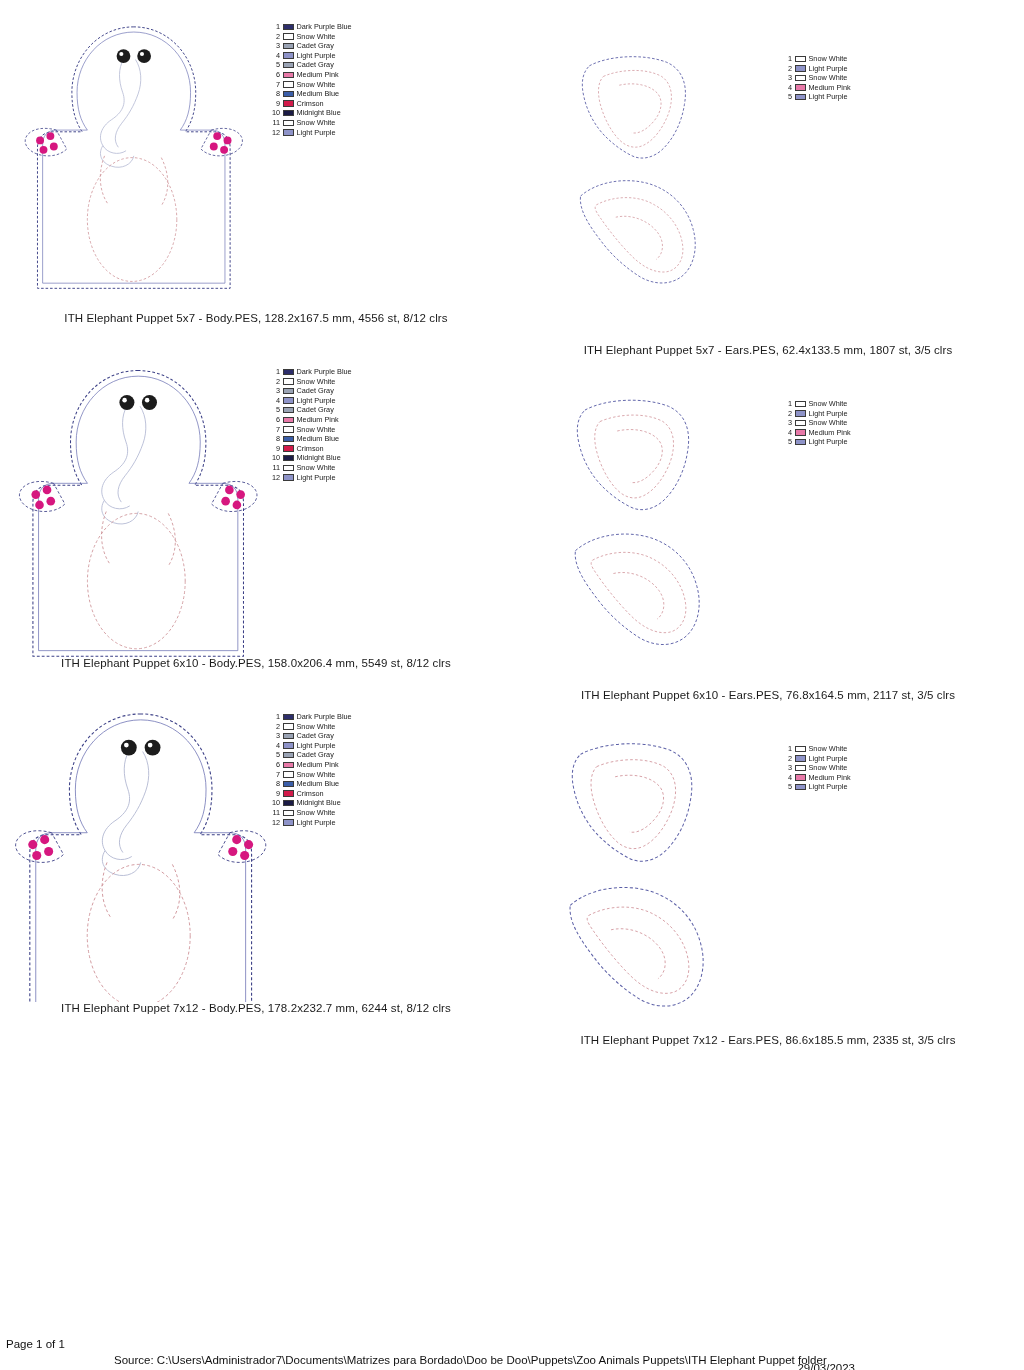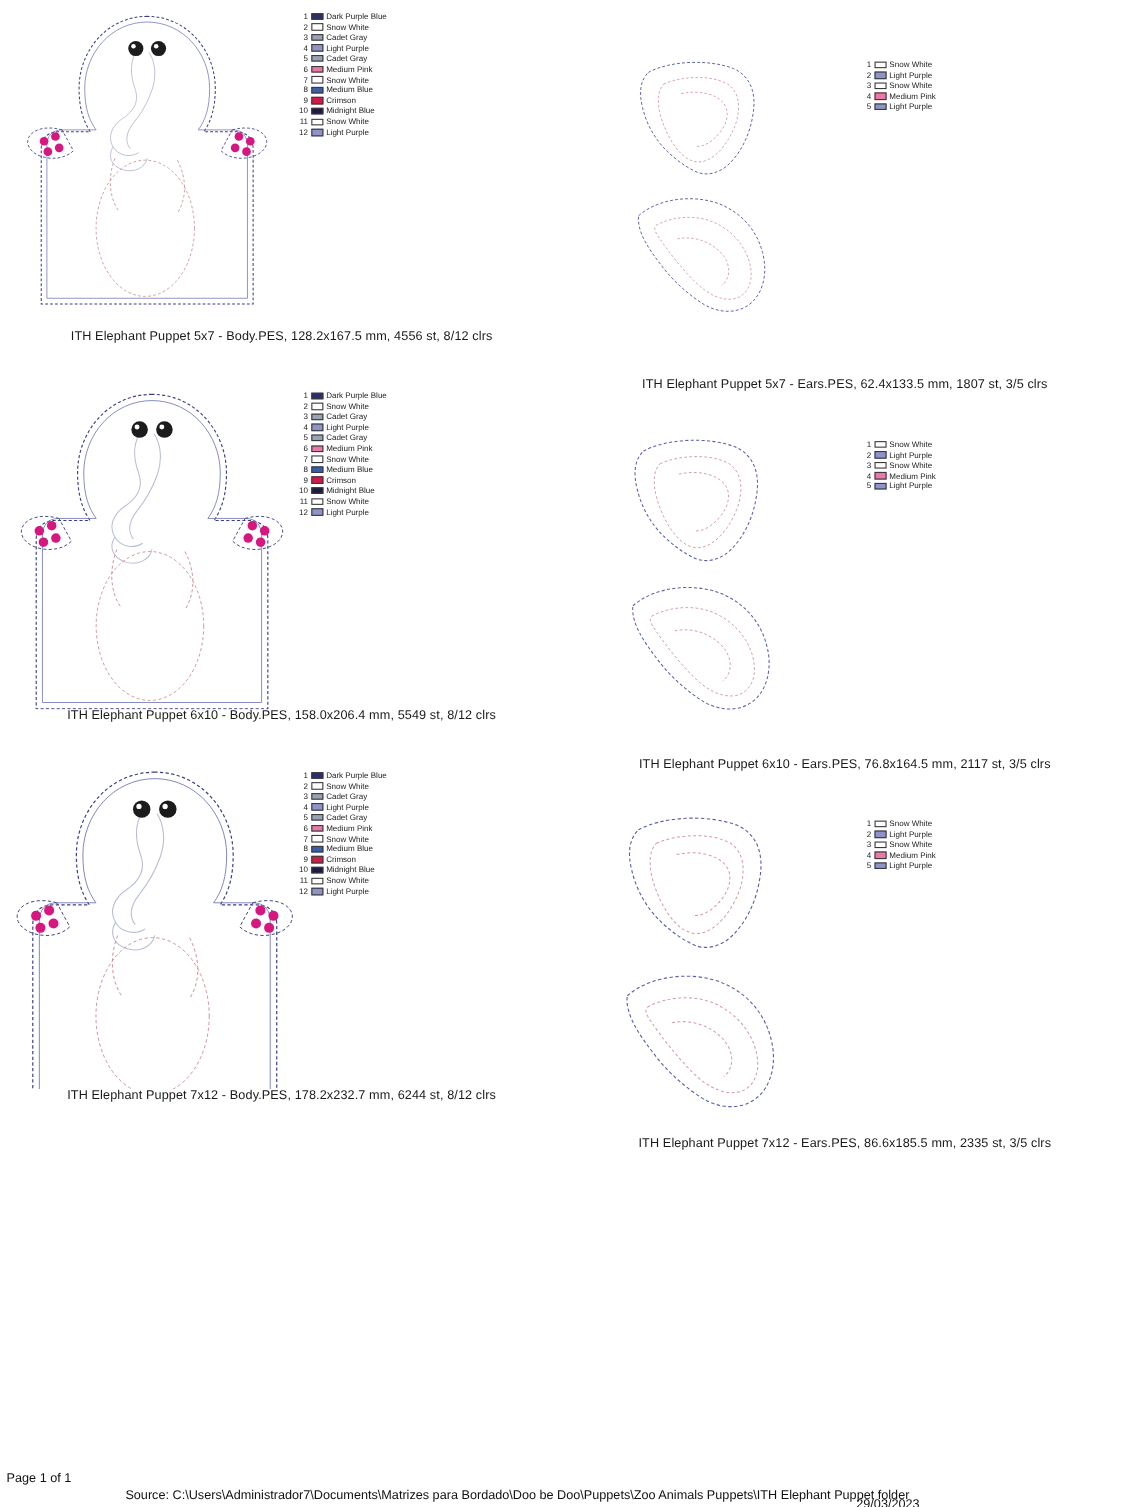--- a/index.html
+++ b/index.html
@@ -32,21 +32,21 @@
     position: relative;
     width: 1024px;
     height: 345px;
   }
   .cell {
     position: absolute;
     top: 0;
     width: 512px;
     height: 345px;
   }
-  .cell.left  { left: 0; }
+  .cell.left  { left: 0; margin-top: 12px; }
   .cell.right { left: 512px; margin-top: 44px; }
 
   .art {
     position: absolute;
     left: 0;
     top: 0;
     width: 512px;
     height: 300px;
   }
   .art svg { display: block; }
@@ -103,20 +103,21 @@
 
   
   .footer {
     position: absolute;
     left: 0;
     bottom: 16px;
     width: 880px;
     height: 16px;
     font-size: 11.5px;
     color: #111;
+    padding-left: 19px;
   }
   .footer .f-page {
     position: absolute;
     left: 6px;
     top: 0;
   }
   .footer .f-source {
     position: absolute;
     left: 114px;
     top: 16px;

